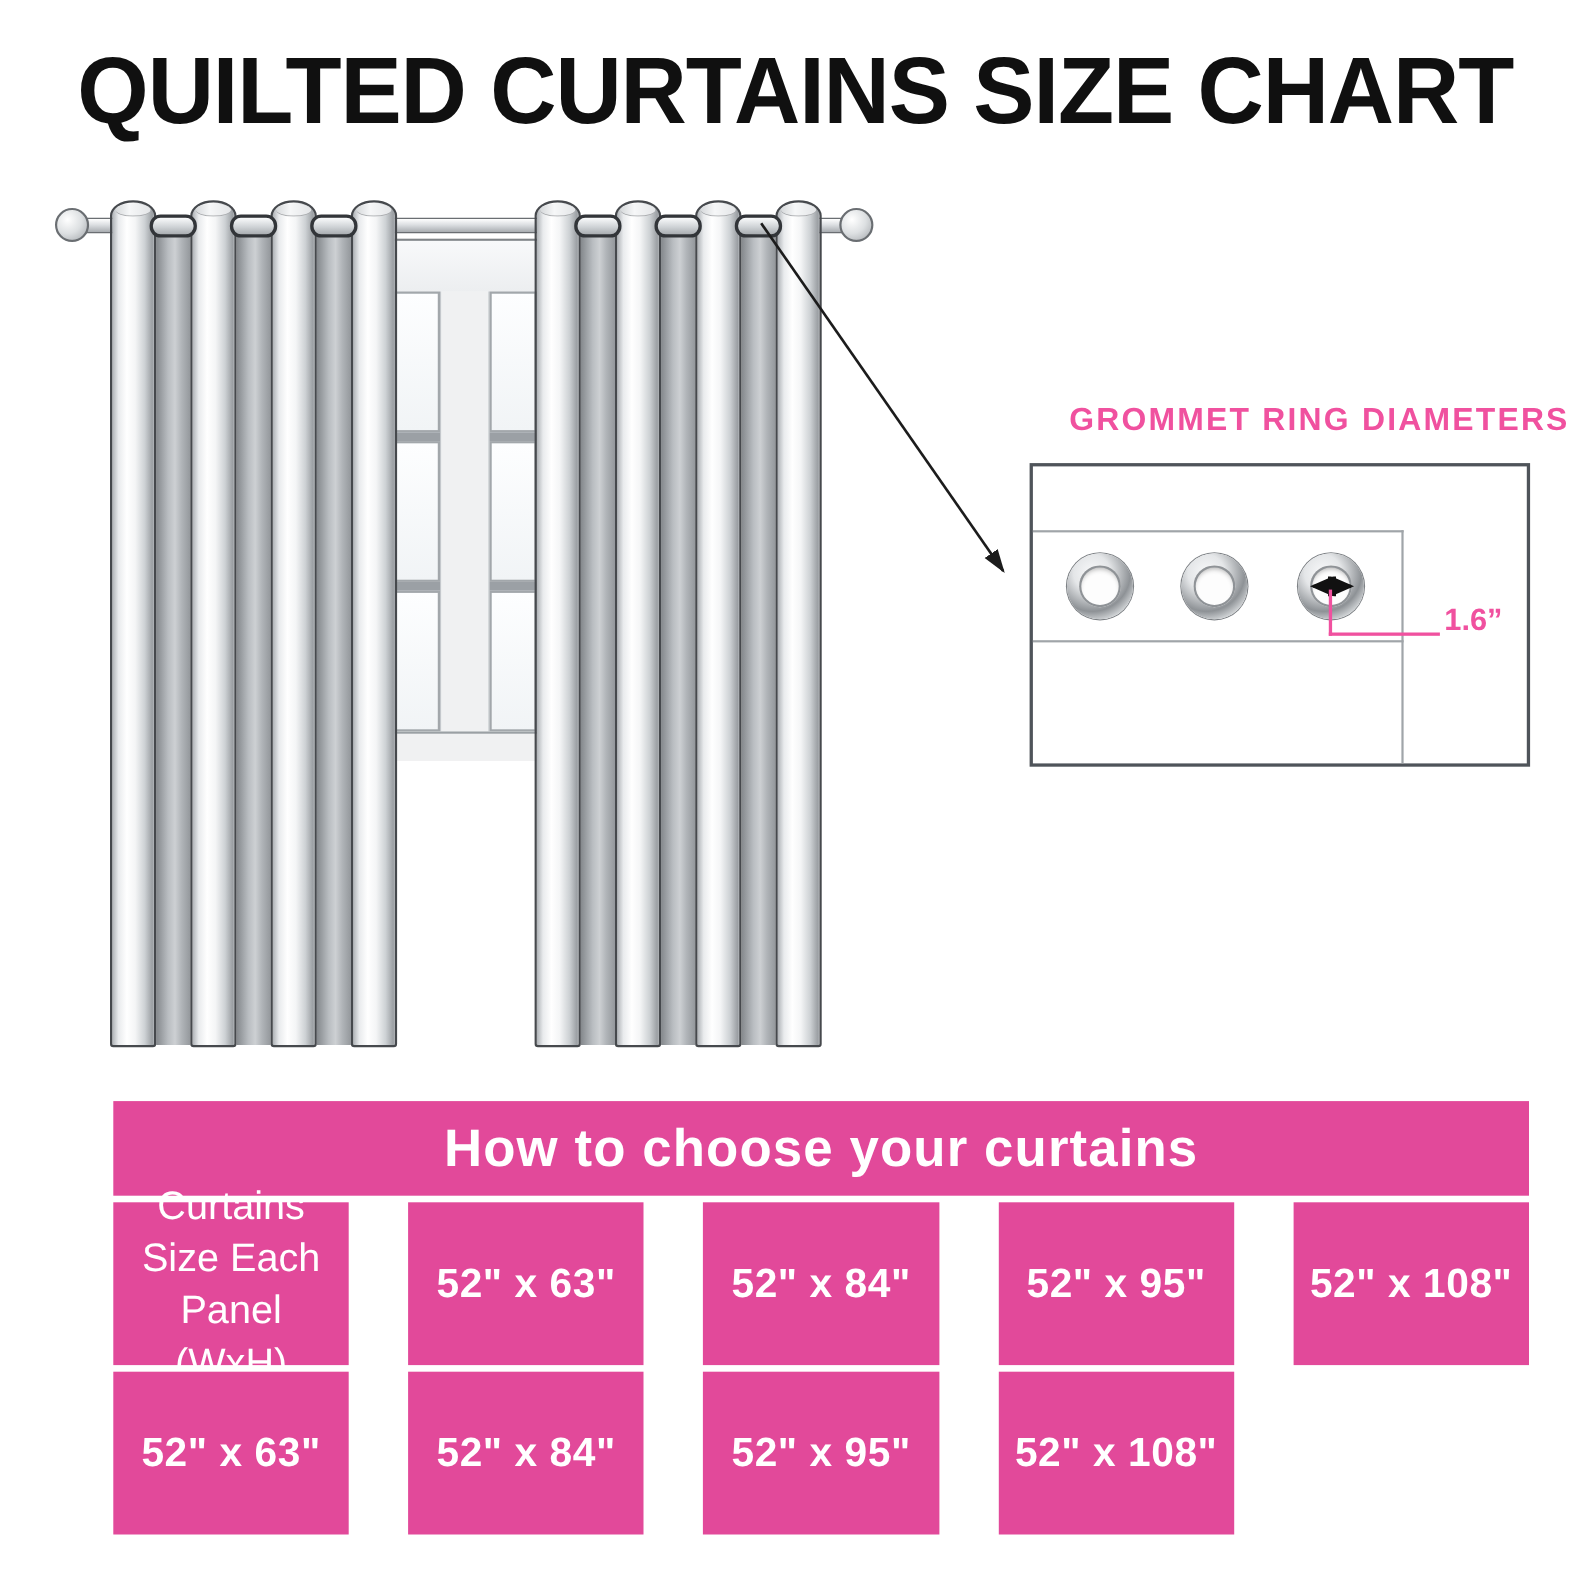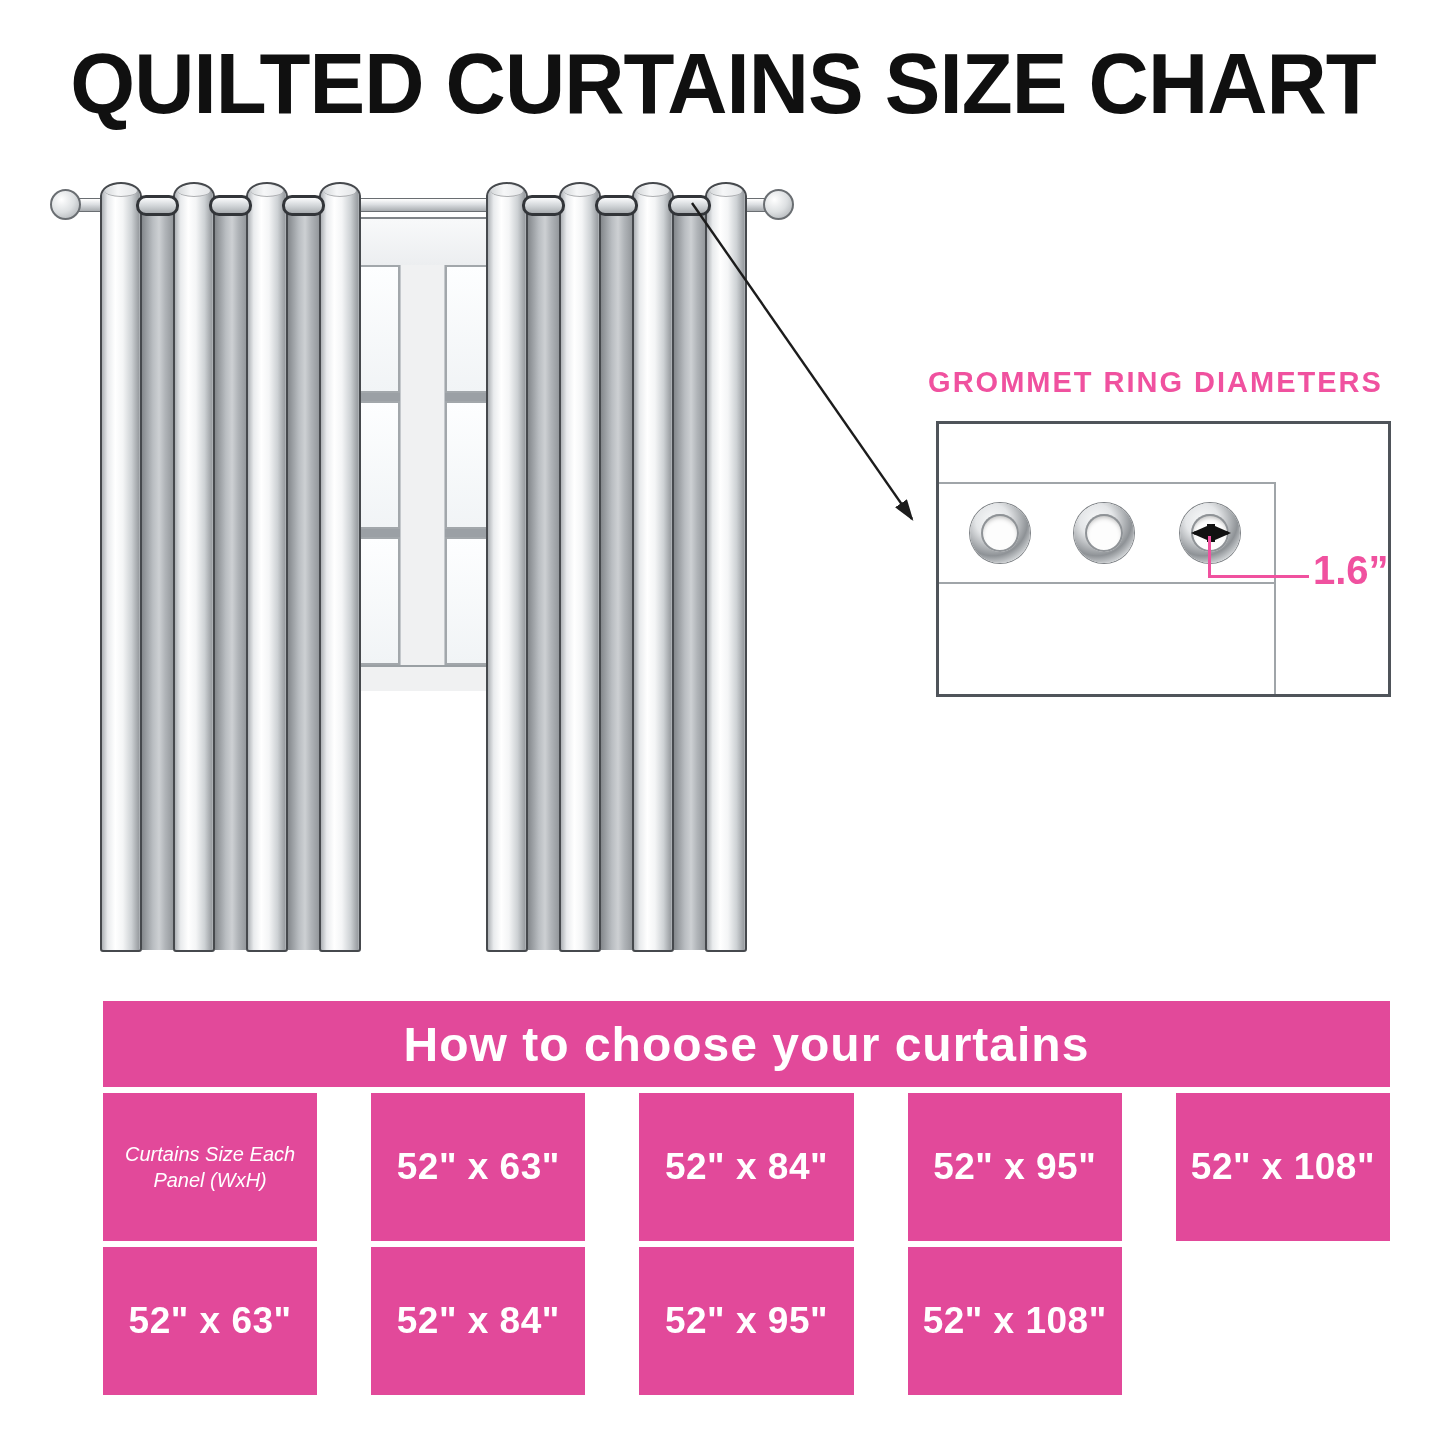--- a/index.html
+++ b/index.html
@@ -73,21 +73,21 @@
     position:absolute;top:13px;width:43px;height:21px;z-index:3;border-radius:10px;
     border:3px solid #323539;
     background:linear-gradient(180deg,#fafbfc,#cfd3d6 55%,#a9adb1);
   }
   .ra{left:36px}.rb{left:109px}.rc{left:182px}
 
   .pointer-arrow{position:absolute;left:600px;top:185px;width:380px;height:360px;z-index:5;}
 
   
   .g-title{
-    position:absolute;left:928px;top:366px;width:455px;text-align:center;
+    position:absolute;left:972px;top:366px;width:455px;text-align:center;
     font-size:29px;font-weight:800;letter-spacing:2px;color:var(--accent);white-space:nowrap;
   }
   .g-box{
     position:absolute;left:936px;top:421px;width:455px;height:276px;
     border:3px solid #4f545a;background:#fff;
   }
   .band-line{position:absolute;background:#a0a5a9;}
   .bl-top{left:0;top:58px;width:337px;height:2px;}
   .bl-bottom{left:0;top:158px;width:337px;height:2px;}
   .bl-right{left:335px;top:58px;width:2px;bottom:0;}
@@ -99,34 +99,34 @@
   .g-ring::after{
     content:"";position:absolute;inset:11px;border-radius:50%;background:#fdfdfd;
     box-shadow:inset 0 0 0 2px #8f9397, inset 0 3px 5px rgba(0,0,0,.3);
   }
   .gr1{left:31px}.gr2{left:135px}.gr3{left:241px}
   .dbl-arrow{position:absolute;left:247px;top:100px;width:50px;height:18px;}
   .m-line{position:absolute;background:var(--accent);}
   .mv{left:269px;top:112px;width:3px;height:42px;}
   .mh{left:269px;top:151px;width:101px;height:3px;}
   .m-label{
-    position:absolute;left:374px;top:124px;font-size:40px;font-weight:800;color:var(--accent);white-space:nowrap;text-align:right;
+    position:absolute;left:374px;top:124px;font-size:28px;font-weight:800;color:var(--accent);white-space:nowrap;text-align:right;
   }
 
   
   .size-table{
     position:absolute;left:55px;top:1001px;width:1335px;
     display:grid;grid-template-columns:repeat(5,1fr);grid-template-rows:86px 148px 148px;gap:6px;
     background:#fff;color:#fff;text-align:center;
   }
   .size-table > div{
     background:var(--pink);display:flex;align-items:center;justify-content:center;margin-left:48px;
   }
   .tbl-header{grid-column:1 / -1;font-size:48px;font-weight:600;letter-spacing:1px;}
-  .row-label{font-size:20px;font-weight:500;line-height:1.32;padding:0 8px;font-style:italic;}
+  .row-label{font-size:36px;font-weight:500;line-height:1.32;padding:0 8px;}
   .cell-value{font-size:37px;font-weight:600;letter-spacing:.5px;}
 </style>
 </head>
 <body>
 
 <div class="canvas">
 
   <div class="page-title">QUILTED CURTAINS SIZE CHART</div>
 
   <div>

